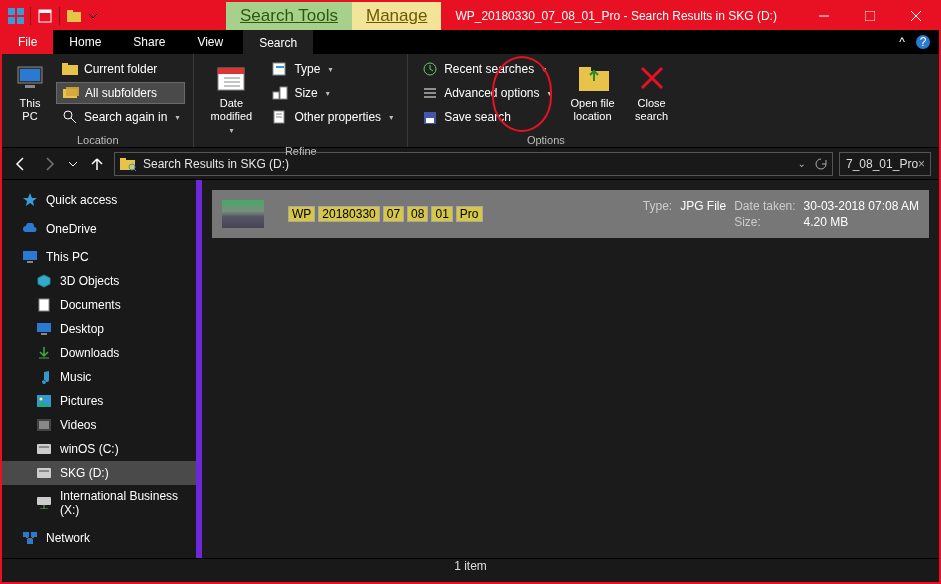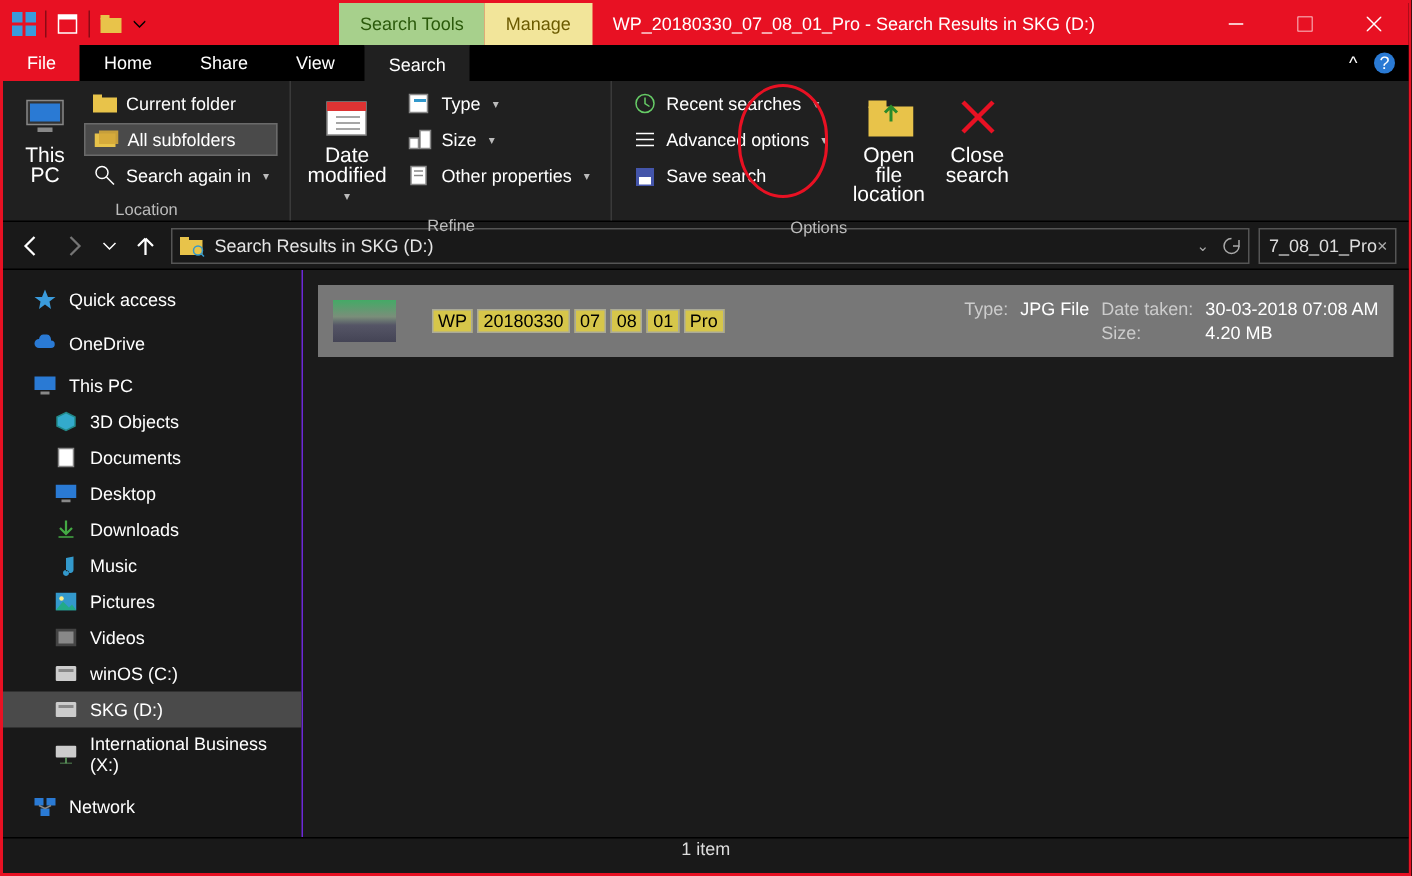--- a/index.html
+++ b/index.html
@@ -5,21 +5,21 @@
 * { margin:0; padding:0; box-sizing:border-box; font-family:"Segoe UI",Arial,sans-serif; font-size:12px; }
 body { background:#000; color:#fff; width:941px; height:584px; overflow:hidden; }
 .window { border:2px solid #e81123; width:941px; height:584px; display:flex; flex-direction:column; }
 
 
 .titlebar { background:#e81123; height:28px; display:flex; align-items:center; }
 .titlebar .left-icons { display:flex; align-items:center; gap:6px; padding-left:6px; flex:0 0 auto; }
 .titlebar .left-icons .ticon { width:16px; height:16px; display:flex; align-items:center; justify-content:center; }
 .titlebar .left-icons .sep { width:1px; height:18px; background:rgba(0,0,0,.4); }
 .contextual-tabs { display:flex; height:28px; }
-.contextual-tabs .ctab { padding:0 14px; display:flex; align-items:center; font-size:12px; }
+.contextual-tabs .ctab { padding:0 14px; display:flex; align-items:center; font-size:17px;text-decoration:underline; }
 .ctab.green { background:#a7d08c; color:#2b5a0b; }
 .ctab.yellow { background:#f2e59a; color:#6b5a00; }
 .titlebar .title { flex:1; color:#fff; font-size:12px; padding-left:14px; white-space:nowrap; }
 .titlebar .winctl { display:flex; }
 .titlebar .winctl div { width:46px; height:28px; display:flex; align-items:center; justify-content:center; }
 
 
 .menubar { background:#000; height:24px; display:flex; align-items:stretch; position:relative; }
 .menubar .file { background:#e81123; color:#fff; padding:0 16px; display:flex; align-items:center; }
 .menubar .mtab { color:#fff; padding:0 16px; display:flex; align-items:center; }
@@ -27,39 +27,39 @@
 .menubar .gap { width:4px; }
 .menubar .right { margin-left:auto; display:flex; align-items:center; padding-right:8px; gap:10px; }
 
 
 .ribbon { background:#202020; height:94px; display:flex; color:#fff; border-bottom:1px solid #000; }
 .group { display:flex; flex-direction:column; border-right:1px solid #3a3a3a; }
 .group .body { flex:1; display:flex; align-items:flex-start; padding:4px 8px; gap:6px; }
 .group .label { text-align:center; color:#bcbcbc; font-size:11px; padding:2px 0 3px; }
 .bigbtn { display:flex; flex-direction:column; align-items:center; justify-content:center; width:58px; text-align:center; gap:3px; padding:4px 2px; }
 .bigbtn .icon { width:32px; height:32px; display:flex; align-items:center; justify-content:center; }
-.bigbtn .text { font-size:14px; line-height:13px; }
+.bigbtn .text { font-size:11px; line-height:13px; }
 .stack { display:flex; flex-direction:column; gap:2px; }
 .smallbtn { display:flex; align-items:center; gap:6px; padding:2px 6px; height:22px; white-space:nowrap; }
 .smallbtn.sel { background:#4a4a4a; border:1px solid #6a6a6a; height:22px; }
 .smallbtn .sicon { width:16px; height:16px; display:flex; align-items:center; justify-content:center; }
 .smallbtn .arrow { font-size:8px; color:#bbb; margin-left:2px; }
 .red-oval { border:2px solid #e81123; border-radius:50%/46%; position:absolute; }
 
 
 .navbar { background:#191919; height:32px; display:flex; align-items:center; padding:0 8px; gap:6px; border-bottom:1px solid #000;}
 .navbtn { width:22px; height:22px; display:flex; align-items:center; justify-content:center; color:#fff; }
 .addressbar { flex:1; background:#191919; border:1px solid #555; height:24px; display:flex; align-items:center; padding:0 4px; gap:6px; }
 .addressbar .text { color:#e5e5e5; }
 .addressbar .right-icons { margin-left:auto; display:flex; gap:8px; align-items:center; }
 .searchbox { width:92px; background:#191919; border:1px solid #555; height:24px; display:flex; align-items:center; padding:0 6px; color:#ddd; justify-content:space-between; }
 
 
 .content { flex:1; display:flex; background:#1b1b1b; overflow:hidden; }
-.sidebar { width:200px; background:#191919; display:flex; flex-direction:column; padding:8px 0; overflow:hidden; border-right:1px solid #6d28d9;}
+.sidebar { width:200px; background:#191919; display:flex; flex-direction:column; padding:8px 0; overflow:hidden; border-right:6px solid #6d28d9;}
 .sidebar .item { display:flex; align-items:center; gap:8px; padding:4px 8px 4px 20px; }
 .sidebar .item.sub { padding-left:34px; }
 .sidebar .item.selected { background:#4a4a4a; }
 .sidebar .item .nicon { width:16px; height:16px; display:flex; align-items:center; justify-content:center; flex-shrink:0; }
 .sidebar .spacer { height:8px; }
 .main { flex:1; background:#1b1b1b; position:relative; }
 .resultrow { margin:10px; background:#777; height:48px; display:flex; align-items:center; padding:0 10px; gap:12px; }
 .thumb { width:42px; height:28px; background:linear-gradient(#4a6,#7a8e7a 40%,#556 60%,#445); }
 .fname { display:flex; gap:3px;margin-left:12px; }
 .fname span { background:#d6c64a; color:#000; padding:0 3px; border:1px solid #aa9; font-size:12px; }

